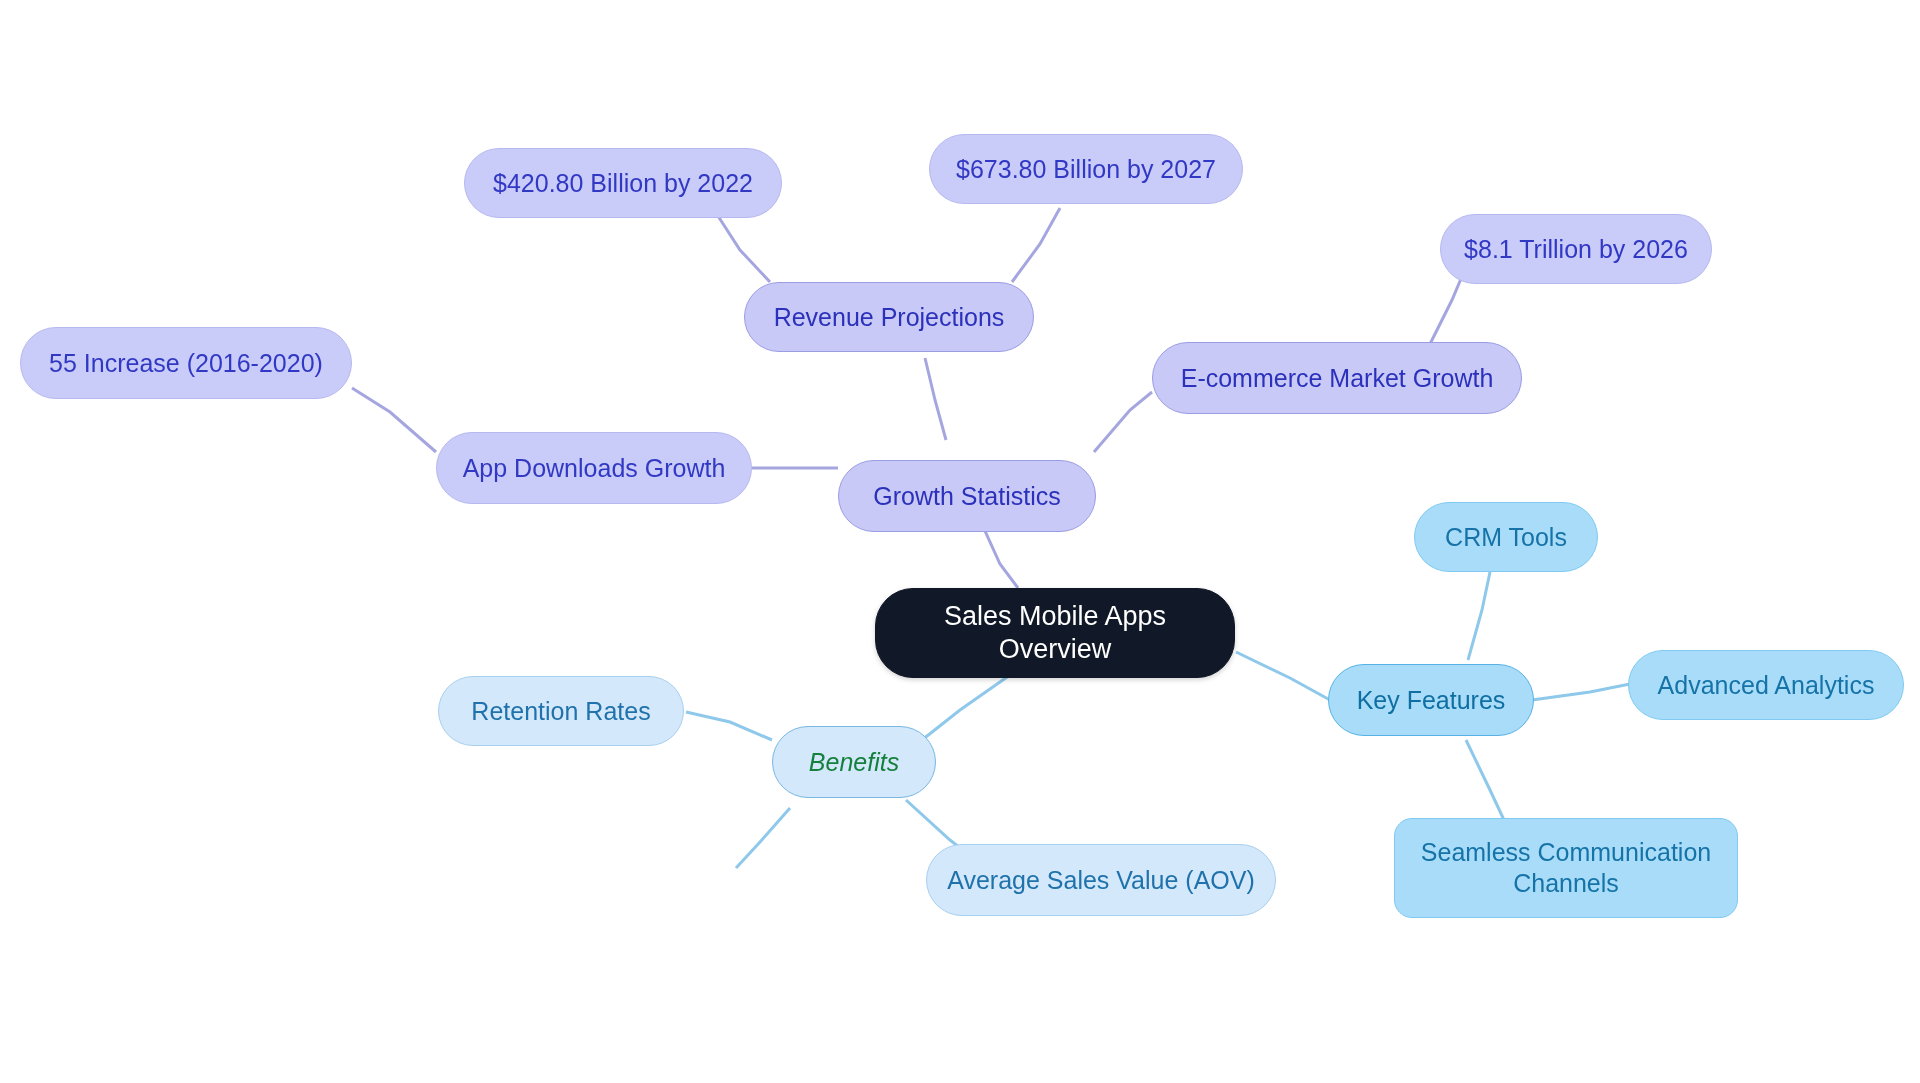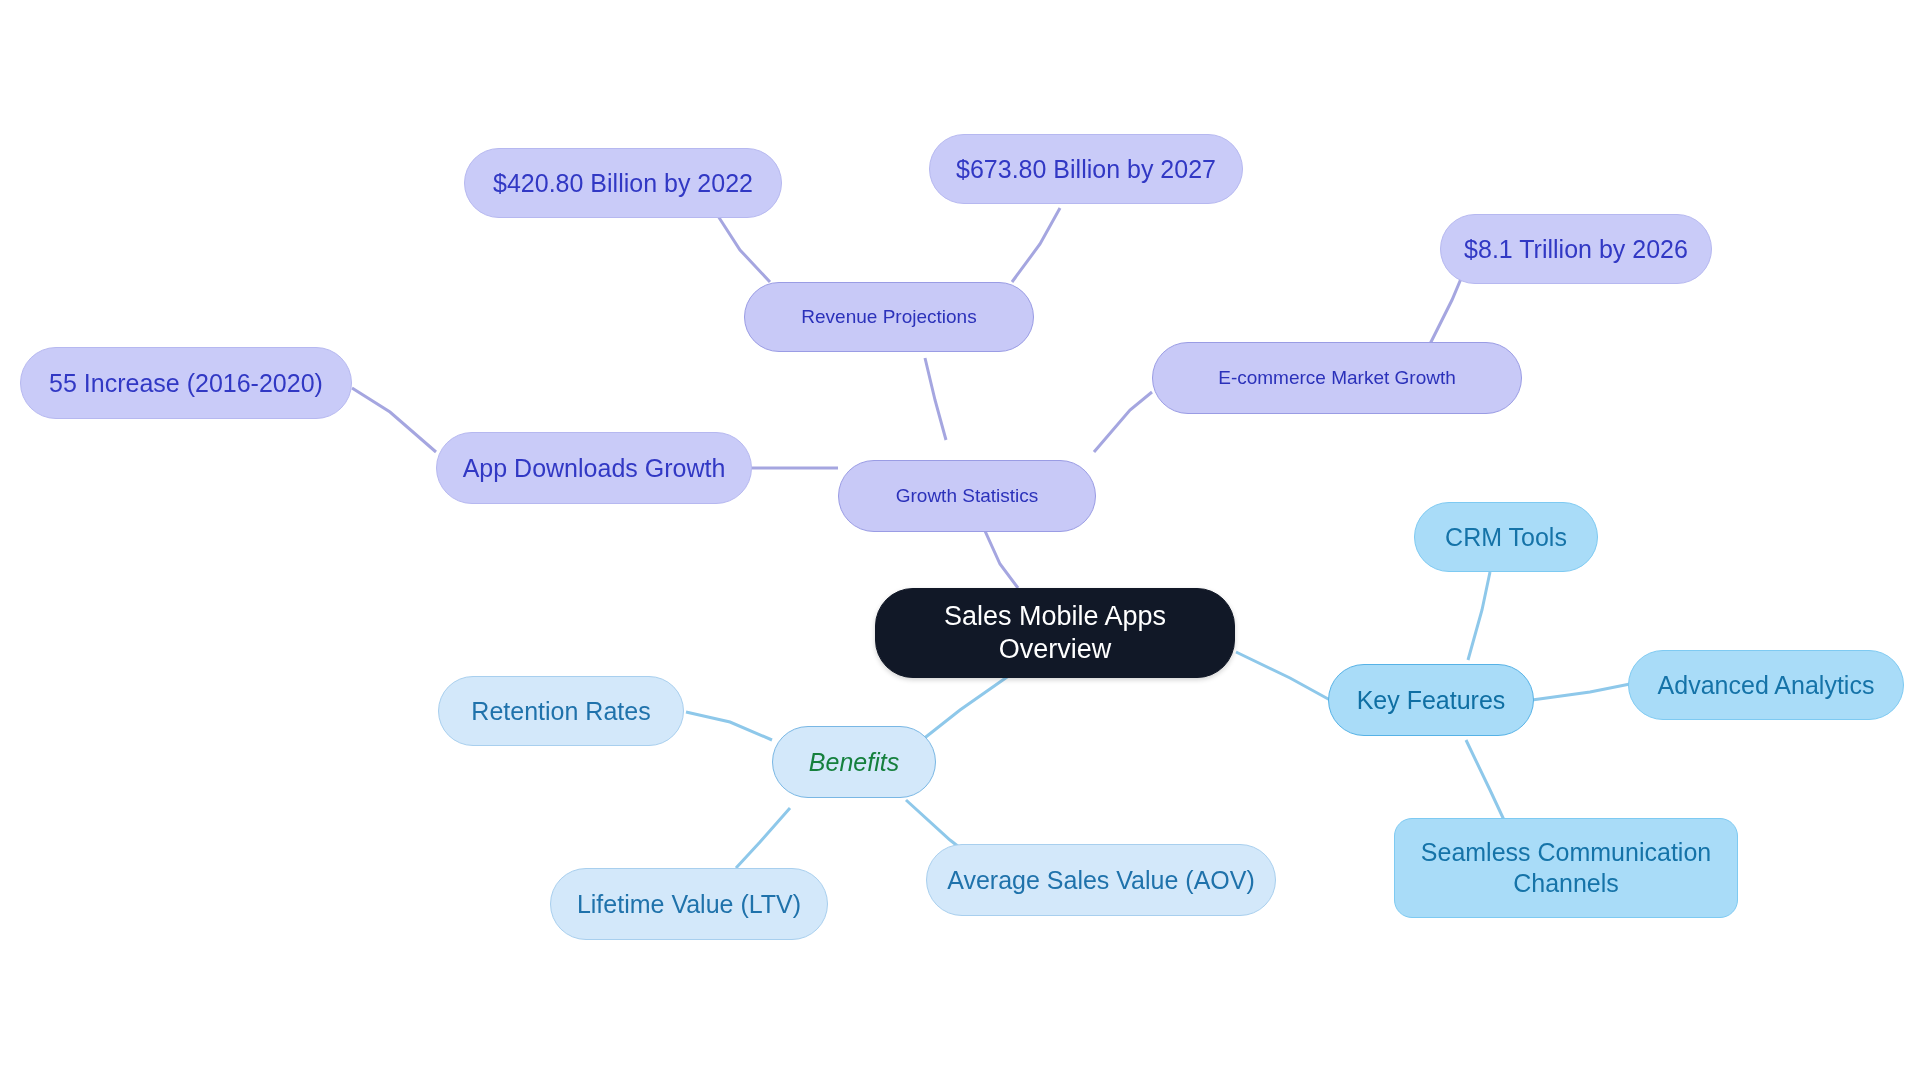--- a/index.html
+++ b/index.html
@@ -50,21 +50,21 @@
     color: #ffffff;
     font-size: 27px;
     border-radius: 38px;
     box-shadow: 0 2px 5px rgba(0,0,0,0.18);
   }
   
   .node.purple {
     background: #c8c9f7;
     border-color: #9a9ce4;
     color: #2b31ba;
-    font-size: 19px;
+    font-size: 25px;
   }
   .node.purple-light {
     background: #c9cbf8;
     border-color: #b6b8f0;
     color: #3138c4;
     font-size: 25px;
   }
   
   .node.blue {
     background: #a9dcf8;
@@ -150,21 +150,21 @@
   </div>
 
   <div class="node purple-light" style="left:929px; top:134px; width:314px; height:70px;">
     <span>$673.80 Billion by 2027</span>
   </div>
 
   <div class="node purple-light" style="left:436px; top:432px; width:316px; height:72px;">
     <span>App Downloads Growth</span>
   </div>
 
-  <div class="node purple-light" style="left:20px; top:327px; width:332px; height:72px;margin-top:20px;">
+  <div class="node purple-light" style="left:20px; top:327px; width:332px; height:72px;">
     <span>55 Increase (2016-2020)</span>
   </div>
 
   <div class="node purple" style="left:1152px; top:342px; width:370px; height:72px;">
     <span>E-commerce Market Growth</span>
   </div>
 
   <div class="node purple-light" style="left:1440px; top:214px; width:272px; height:70px;">
     <span>$8.1 Trillion by 2026</span>
   </div>
@@ -187,21 +187,18 @@
   </div>
 
   <div class="node benefit" style="left:772px; top:726px; width:164px; height:72px;">
     <span>Benefits</span>
   </div>
 
   <div class="node benefit-leaf" style="left:438px; top:676px; width:246px; height:70px;">
     <span>Retention Rates</span>
   </div>
 
-  <div class="node benefit-leaf" style="left:550px; top:868px; width:278px; height:72px;">
-    <span>Lifetime Value (LTV)</span>
-  </div>
 
   <div class="node benefit-leaf" style="left:926px; top:844px; width:350px; height:72px;">
     <span>Average Sales Value (AOV)</span>
   </div>
 
 </div>
 
 </body></html>

